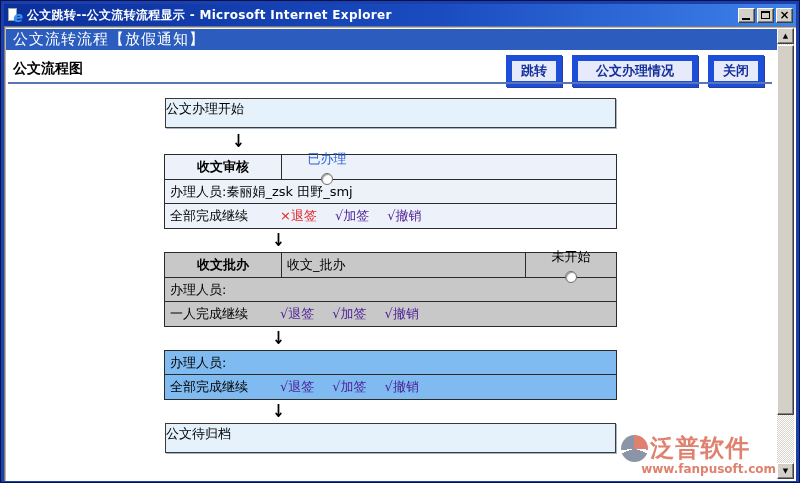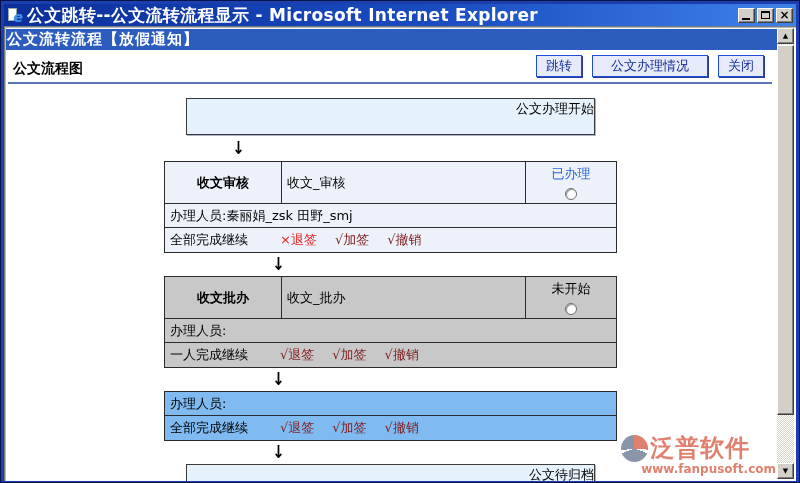--- a/index.html
+++ b/index.html
@@ -3,84 +3,84 @@
 <meta charset="utf-8">
 <style>
   * { margin:0; padding:0; box-sizing:border-box; font-family:"DejaVu Sans","Liberation Sans",sans-serif; }
   body { background:#555; width:800px; height:483px; overflow:hidden; }
 
   
   .window { position:relative; width:800px; height:483px; background:#1c3fae;
             border:1px solid #06124a; padding:3px; }
   .titlebar { height:22px; background:linear-gradient(90deg,#0b2f9b 0%,#1a4cc0 55%,#3f82ea 100%);
               display:flex; align-items:center; padding:0 3px; }
-  .titlebar-title { color:#fff; font-size:17px; font-weight:bold; margin-left:4px;
+  .titlebar-title { color:#fff; font-size:12px; font-weight:bold; margin-left:4px;
                     letter-spacing:.3px; white-space:nowrap; overflow:hidden; flex:1; }
   .ie-icon { width:16px; height:16px; position:relative; flex:0 0 16px; }
   .ie-icon .page { position:absolute; left:1px; top:1px; width:9px; height:13px;
                    background:#fff; border:1px solid #9aa; }
   .ie-icon .e { position:absolute; right:0; bottom:-1px; color:#3f8fe8; font-weight:bold;
                 font-size:14px; font-style:italic; line-height:14px; text-shadow:0 0 1px #1a5fd6; }
   .win-controls { display:flex; gap:2px; }
   .win-btn { width:17px; height:15px; background:#d4d0c8; border:1px solid #404040;
              border-top-color:#fff; border-left-color:#fff;
              box-shadow:inset -1px -1px 0 #808080; display:flex; align-items:center;
              justify-content:center; cursor:default; position:relative; }
   .glyph-min { position:absolute; left:3px; bottom:2px; width:8px; height:2px; background:#000; }
   .glyph-max { width:9px; height:8px; border:1px solid #000; border-top-width:2px; }
   .glyph-close { font-size:12px; font-weight:bold; line-height:11px; color:#000; }
 
   
   .client { position:relative; width:100%; height:455px; background:#fff;
             box-shadow:inset 1px 1px 0 #7a7a7a, inset 2px 2px 0 #b8b8b8; overflow:hidden; }
 
   .page-header { position:absolute; left:2px; top:3px; right:19px; height:21px;
-                 background:#2b5cbe; color:#fff; font-size:15px; font-weight:bold;
-                 line-height:21px; padding-left:1px; letter-spacing:1px; }
+                 background:#2b5cbe; color:#fff; font-size:15px; font-weight:normal;
+                 line-height:21px; padding-left:7px; letter-spacing:1px; }
 
   .section-title { position:absolute; left:9px; top:34px; font-size:14px; font-weight:bold; color:#000; }
 
   .top-buttons { position:absolute; top:29px; right:32px; display:flex; gap:10px; }
-  .tb-btn { background:#e6eafa; border:1px solid #1d4ed8; box-shadow:1px 1px 0 #2c3ba0;
-            color:#15309c; font-size:13px; font-weight:normal; padding:2px 9px;
+  .tb-btn { background:#e6eafa; border:6px solid #1d4ed8; box-shadow:1px 1px 0 #2c3ba0;
+            color:#15309c; font-size:13px; font-weight:bold; padding:2px 9px;
             line-height:16px; cursor:pointer; white-space:nowrap; }
   .tb-btn.wide { padding:2px 18px; }
 
   .divider { position:absolute; top:56px; left:4px; right:24px; border-top:2px solid #5a74b8; }
 
   
   .flow { position:absolute; left:160px; top:72px; width:453px; }
-  .terminal-box { height:37px; margin:0 22px; background:#e6f2fb; border:1px solid #3a3a3a;
-                  box-shadow:1px 1px 0 #aab4c8; text-align:right; font-size:13px;
+  .terminal-box { height:30px; margin:0 1px; background:#e6f2fb; border:1px solid #3a3a3a;
+                  box-shadow:1px 1px 0 #aab4c8; text-align:left; font-size:13px;
                   line-height:20px; color:#000; }
   .arrow-row { height:26px; display:flex; align-items:center; }
   .arrow-row.n { height:23px; }
   .down-arrow { font-size:15px; font-weight:bold; color:#000; transform:scaleY(1.2); line-height:1; }
   .ml-start { margin-left:68px; }
   .ml-step  { margin-left:108px; }
 
   .step-table { border:1px solid #2b2b2b; width:100%; font-size:13px; color:#000; }
   .bg-done    { background:#edf2fa; }
   .bg-pending { background:#c8c8c8; }
   .bg-active  { background:#7fbaf0; }
-  .step-row1 { display:flex; height:42px; border-bottom:1px solid #2b2b2b; }
+  .step-row1 { display:flex; height:25px; border-bottom:1px solid #2b2b2b; }
   .c1 { width:117px; border-right:1px solid #2b2b2b; display:flex; align-items:center;
         justify-content:center; font-weight:bold; }
   .c2 { flex:1; border-right:1px solid #2b2b2b; display:flex; align-items:center; padding-left:5px; }
   .c3 { width:90px; display:flex; align-items:center; justify-content:center; gap:5px;flex-direction:column; }
   .status-blue  { color:#2a62d8; }
   .status-black { color:#000; }
   .radio { width:12px; height:12px; border-radius:50%; background:#fff; border:1px solid #6d6d6d;
            box-shadow:inset 1px 1px 1px #9a9a9a; cursor:pointer; flex:0 0 12px; }
   .step-row2 { height:24px; border-bottom:1px solid #2b2b2b; display:flex; align-items:center; padding-left:5px; }
   .step-row3 { height:24px; display:flex; align-items:center; padding-left:5px; }
   .rule { margin-right:32px; }
   .act { margin-right:18px; font-weight:normal; }
   .act-red   { color:#e32222; }
-  .act-green { color:#7f1d1d; }
+  .act-green { color:#4c1d95; }
 
   
   .logo { position:absolute; right:20px; bottom:5px; text-align:right; color:#e0806e; }
   .logo-row { display:flex; align-items:center; gap:2px; }
   .logo-mark { width:27px; height:27px; border-radius:50%;
                background:conic-gradient(#e0806e 0deg 95deg, #fff 95deg 110deg,
                           #8a96a8 110deg 250deg, #fff 250deg 262deg, #8a96a8 262deg 360deg); }
   .logo-name { font-size:24px; font-weight:bold; letter-spacing:1px; }
   .logo-url { font-size:12px; font-weight:bold; margin-top:-2px; padding-left:20px; }
 
@@ -141,21 +141,20 @@
 
       <div class="terminal-box">公文办理开始</div>
 
       <div class="arrow-row">
         <span class="down-arrow ml-start">↓</span>
       </div>
 
       <div class="step-table bg-done">
         <div class="step-row1">
           <div class="c1">收文审核</div>
-          <div class="c2">收文_审核</div>
           <div class="c3">
             <span class="status-blue">已办理</span>
             <span class="radio"></span>
           </div>
         </div>
         <div class="step-row2">办理人员:秦丽娟_zsk 田野_smj</div>
         <div class="step-row3">
           <span class="rule">全部完成继续</span>
           <span class="act act-red"><span>×</span><span>退签</span></span>
           <span class="act act-green"><span>√</span><span>加签</span></span>

